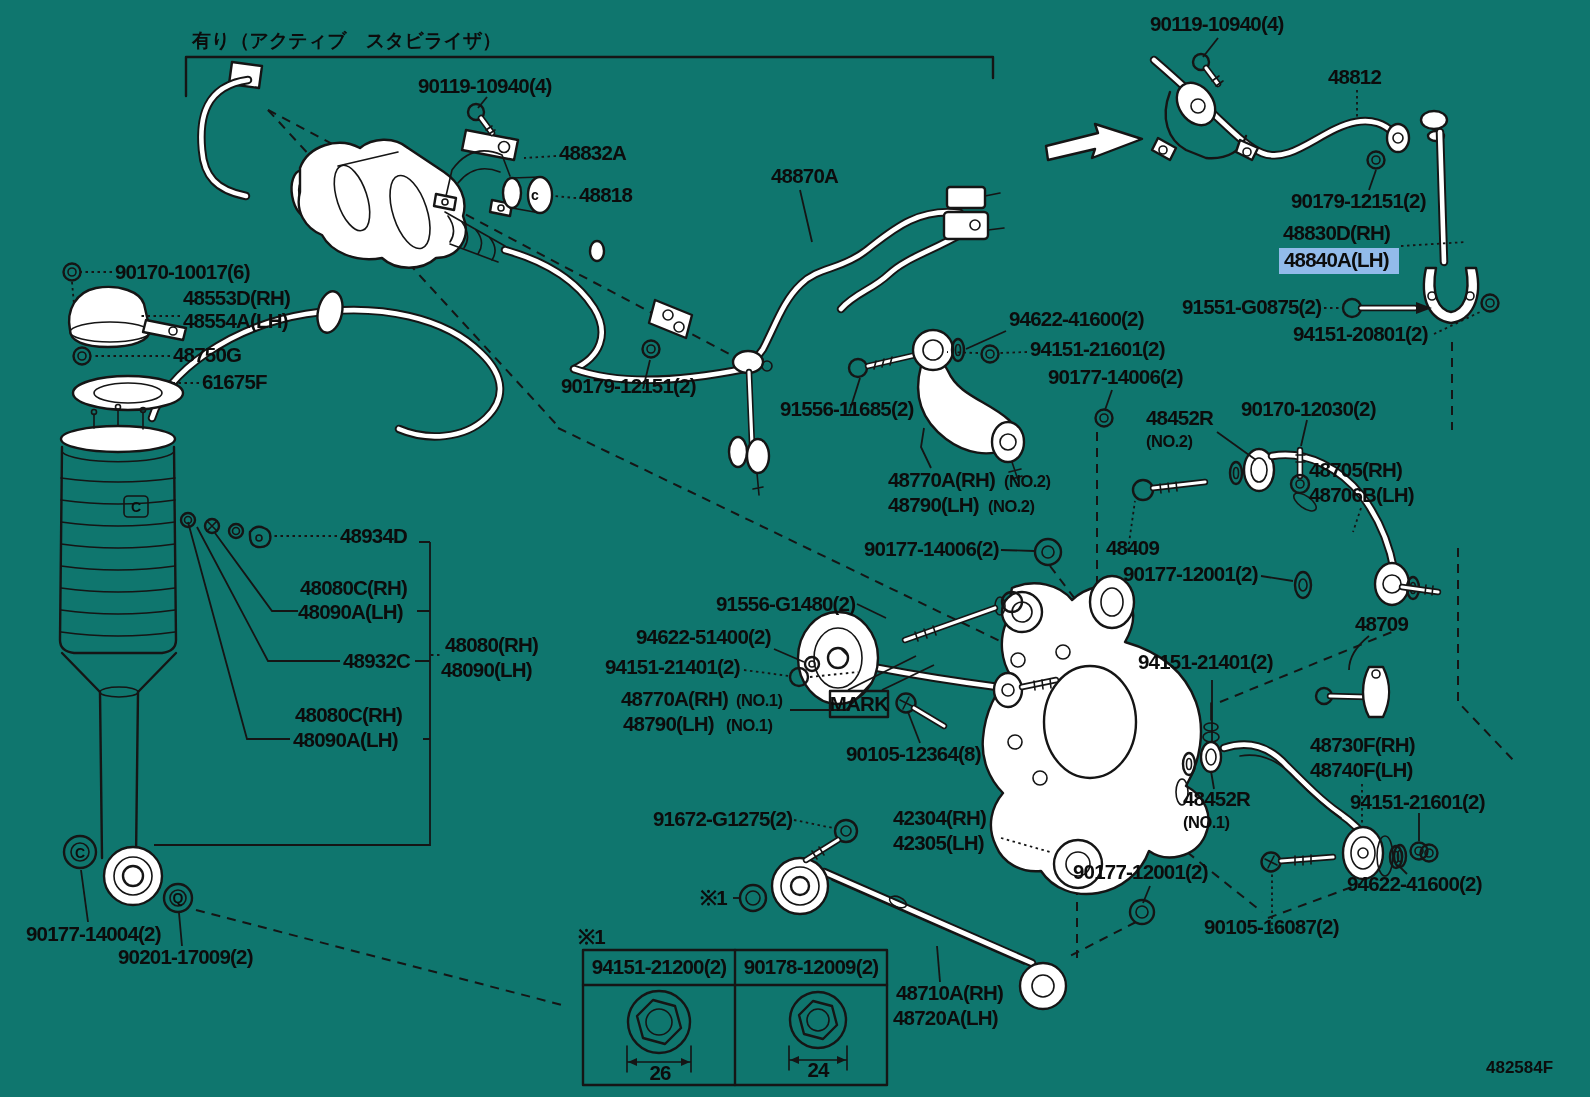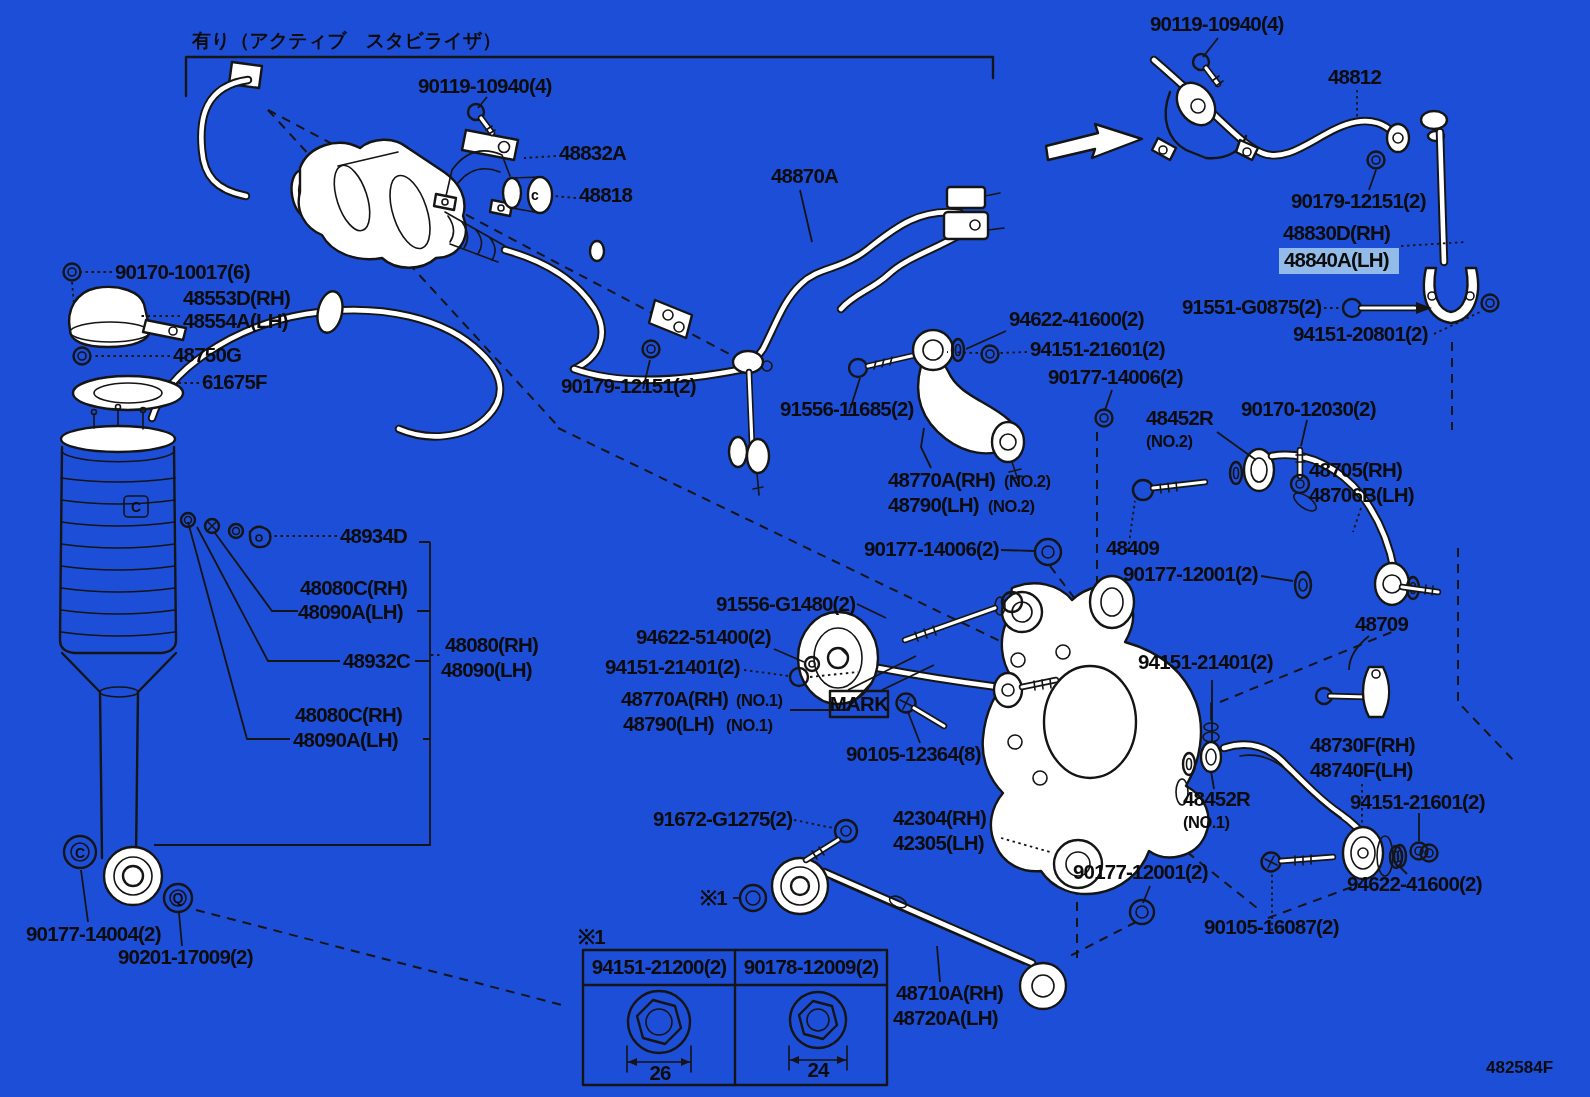--- a/index.html
+++ b/index.html
@@ -1,16 +1,16 @@
 <!DOCTYPE html>
 <html><head>
 <meta charset="utf-8">
 <style>
   html,body{margin:0;padding:0;background:#ffffff;}
-  .stage{width:1590px;height:1097px;position:relative;background:#1d4ed8;}
+  .stage{width:1590px;height:1097px;position:relative;background:#0f766e;}
   svg{display:block;}
   .ln{stroke:#151515;stroke-width:2.4;fill:none;stroke-linecap:round;stroke-linejoin:round;}
   .lnf{stroke:#151515;stroke-width:2.4;fill:#ffffff;stroke-linejoin:round;}
   .thin{stroke:#151515;stroke-width:1.6;fill:none;stroke-linecap:round;}
   .tube-o{stroke:#151515;stroke-width:8.5;fill:none;stroke-linecap:round;}
   .tube-i{stroke:#ffffff;stroke-width:4.6;fill:none;stroke-linecap:round;}
   .bolt-o{stroke:#151515;stroke-width:6.4;fill:none;stroke-linecap:round;}
   .bolt-i{stroke:#ffffff;stroke-width:3.2;fill:none;stroke-linecap:round;}
   .dash{stroke:#151515;stroke-width:2;fill:none;stroke-dasharray:9 7;}
   .dot{stroke:#151515;stroke-width:1.8;fill:none;stroke-dasharray:2.5 3.5;}

